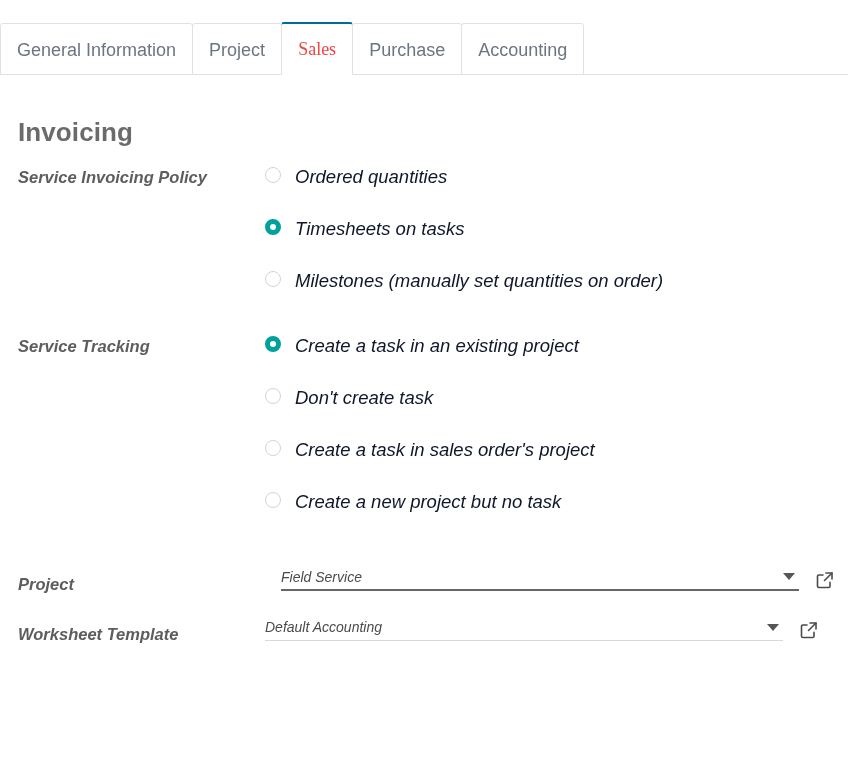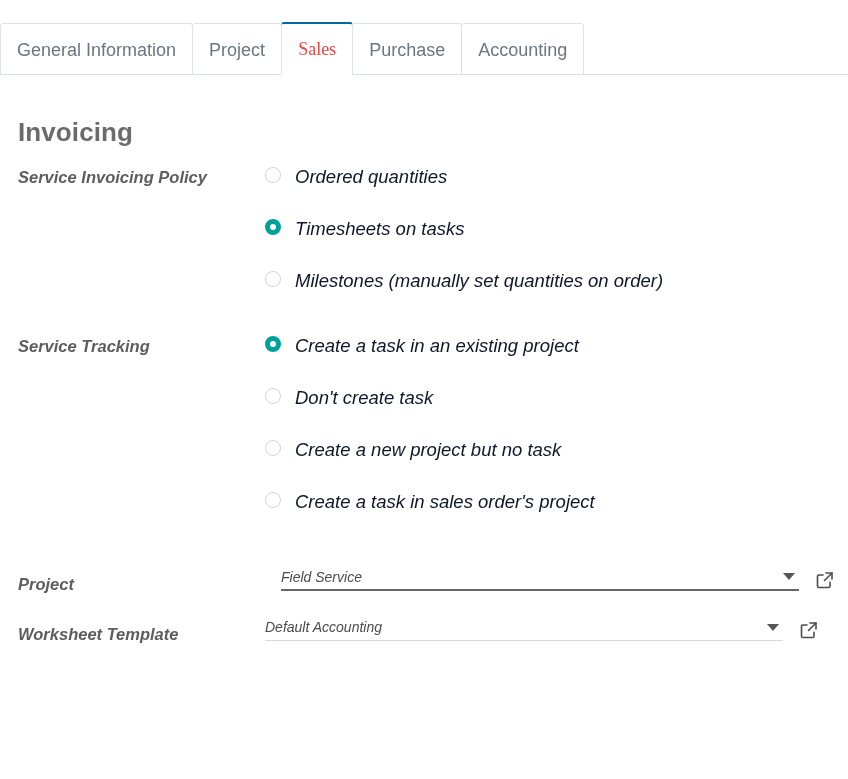--- a/index.html
+++ b/index.html
@@ -244,26 +244,26 @@
           <span class="radio-label">Create a task in an existing project</span>
         </label>
 
         <label class="radio-opt">
           <span class="radio-dot"></span>
           <span class="radio-label">Don't create task</span>
         </label>
 
         <label class="radio-opt">
           <span class="radio-dot"></span>
+          <span class="radio-label">Create a task in sales order's project</span>
+        </label>
+
+        <label class="radio-opt">
+          <span class="radio-dot"></span>
           <span class="radio-label">Create a new project but no task</span>
-        </label>
-
-        <label class="radio-opt">
-          <span class="radio-dot"></span>
-          <span class="radio-label">Create a task in sales order's project</span>
         </label>
 
       </div>
     </div>
   </div>
 
   <div class="frow row-project">
     <div class="flabel">Project</div>
     <div class="fvalue">
       <div class="field-line">

